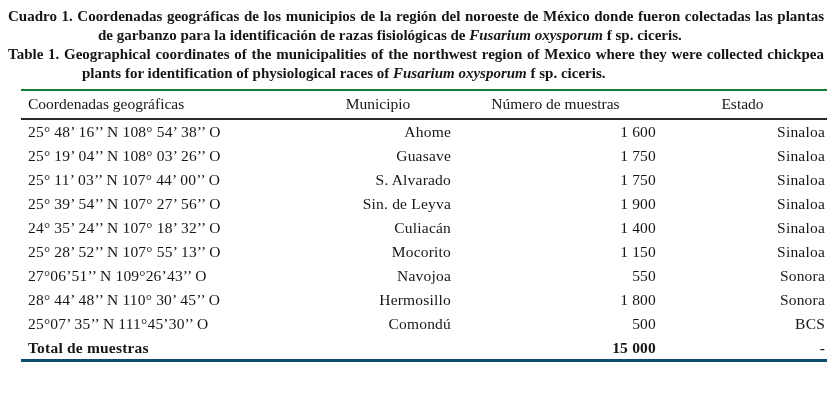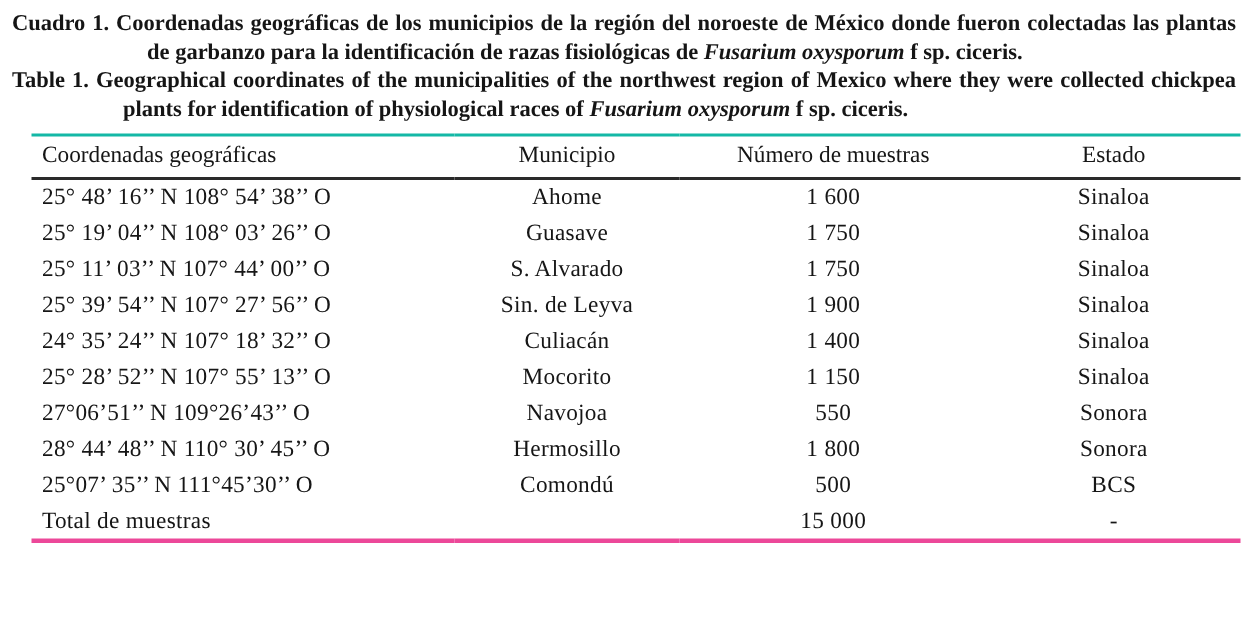--- a/index.html
+++ b/index.html
@@ -42,45 +42,45 @@
     margin-left: 13px;
     font-size: 15.5px;
     color: #161616;
   }
   table.coords col.c1 { width: 282px; }
   table.coords col.c2 { width: 150px; }
   table.coords col.c3 { width: 205px; }
   table.coords col.c4 { width: 169px; }
 
   table.coords thead tr {
-    border-top: 2px solid #14b8a6;
+    border-top: 2px solid #15803d;
     border-bottom: 2px solid #2a2a2a;
   }
   table.coords th {
     font-weight: normal;
     padding: 3px 2px 4px 2px;
     height: 20px;
     vertical-align: middle;
   }
   table.coords th.left,
   table.coords td.left {
     text-align: left;
     padding-left: 7px;
   }
   table.coords td {
-    text-align: center;
+    text-align: right;
     padding: 1px 2px;
     height: 22px;
     vertical-align: middle;
     letter-spacing: 0.2px;
     white-space: nowrap;
   }
   table.coords tr.total-row {
-    font-weight: normal;
-    border-bottom: 3px solid #ec4899;
+    font-weight: bold;
+    border-bottom: 3px solid #0c4a6e;
   }
   table.coords tr.total-row td { height: 21px; }
 </style>
 </head>
 <body>
 
 <div class="page">
 
   <div class="captions">
     <p class="caption es"><span>Cuadro 1.</span><span> Coordenadas geográficas de los municipios de la región del noroeste de México donde fueron colectadas las plantas de garbanzo para la identificación de razas fisiológicas de </span><i>Fusarium oxysporum</i><span> f sp. ciceris.</span></p>

